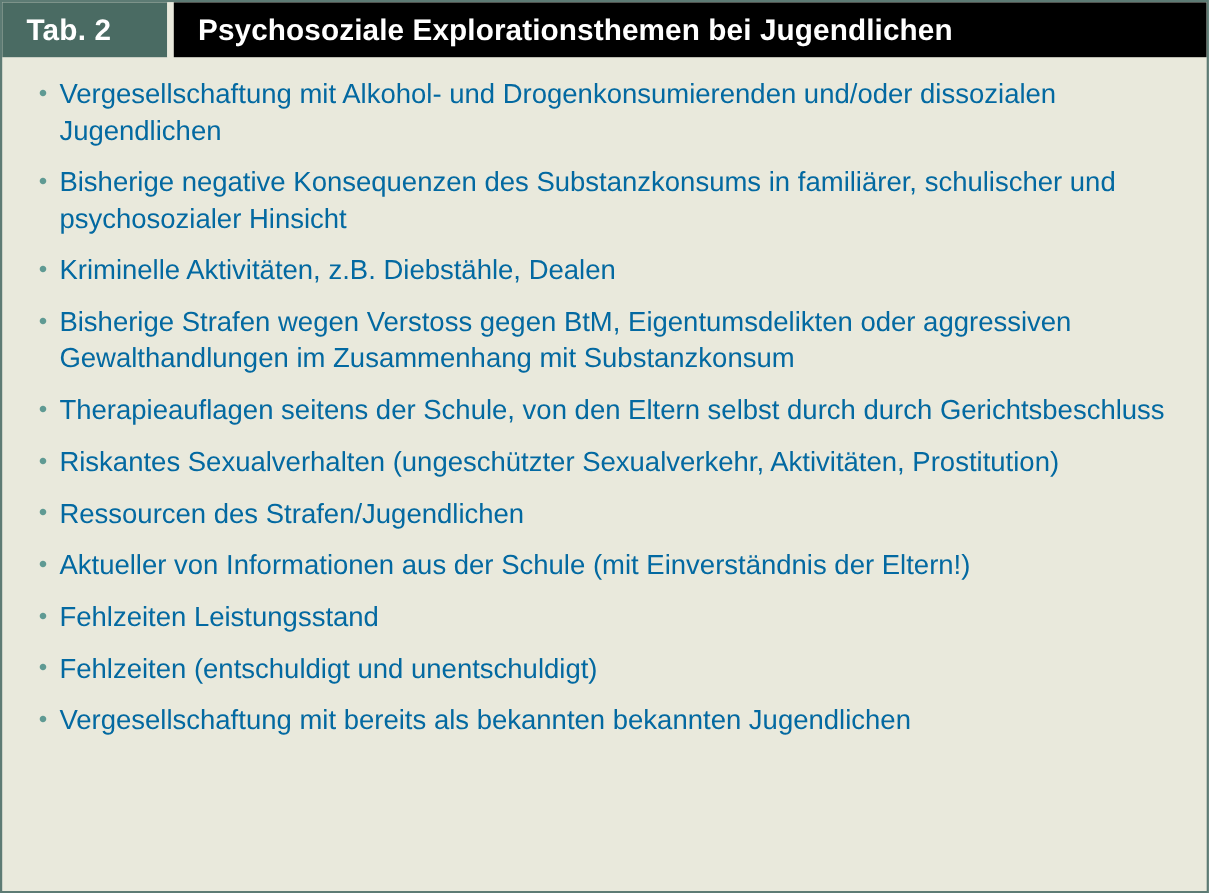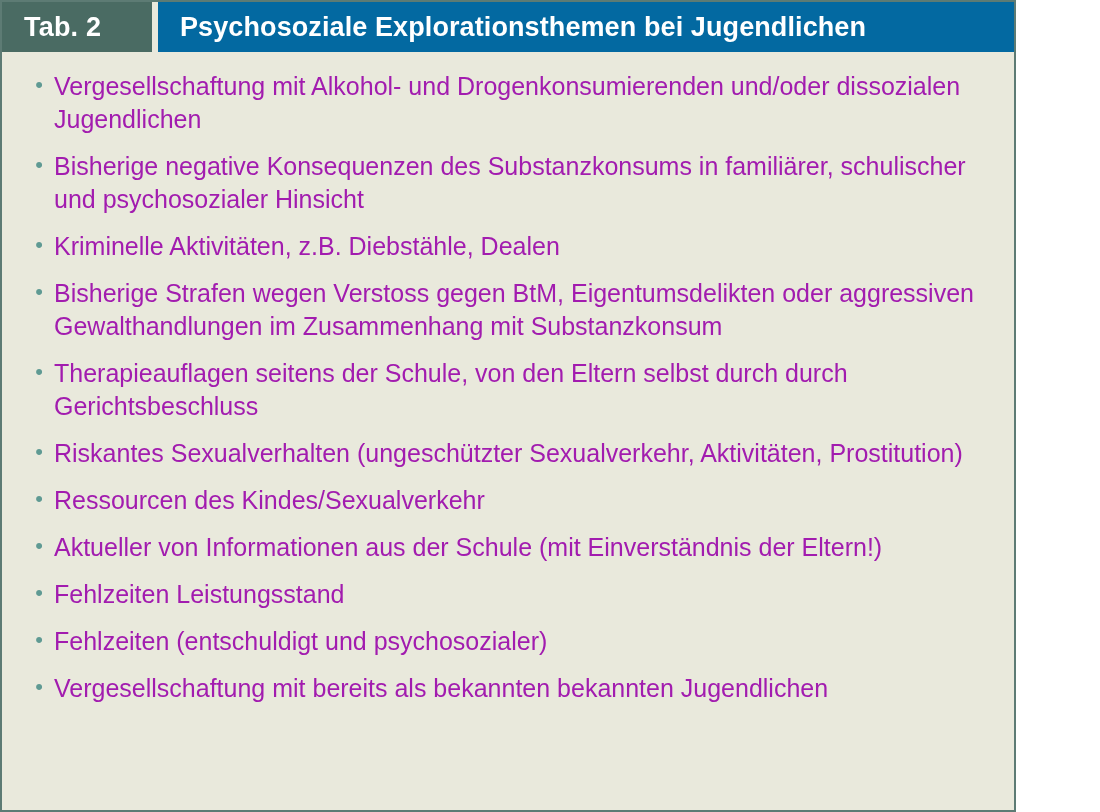--- a/index.html
+++ b/index.html
@@ -6,21 +6,21 @@
     margin: 0;
     padding: 0;
   }
   body {
     width: 1100px;
     height: 812px;
     font-family: "Liberation Sans", sans-serif;
     background: #ffffff;
   }
   .table-box {
-    width: 1016px;
+    width: 1099px;
     height: 812px;
     box-sizing: border-box;
     background: #e9e9dc;
     border: 2px solid #5d7b74;
     display: flex;
     flex-direction: column;
     overflow: hidden;
   }
   .table-header {
     display: flex;
@@ -38,21 +38,21 @@
     box-sizing: border-box;
     min-width: 150px;
     letter-spacing: 0.2px;
   }
   .header-divider {
     width: 6px;
     background: #e9e9dc;
     flex: 0 0 auto;
   }
   .header-title {
-    background: #0369a1;
+    background: #000000;
     color: #ffffff;
     font-size: 27px;
     font-weight: bold;
     display: flex;
     align-items: center;
     padding: 0 18px 0 22px;
     box-sizing: border-box;
     flex: 1 1 auto;
     letter-spacing: 0.1px;
   }
@@ -69,21 +69,21 @@
   .bullet {
     color: #5f9a93;
     font-size: 22px;
     line-height: 30px;
     flex: 0 0 auto;
     width: 30px;
     text-align: center;
     user-select: none;
   }
   .item-text {
-    color: #a21caf;
+    color: #0369a1;
     font-size: 25px;
     line-height: 33px;
     flex: 1 1 auto;
     padding-right: 4px;
   }
 </style>
 </head>
 <body>
 
 <div class="table-box">
@@ -121,36 +121,36 @@
       <span class="item-text">Therapieauflagen seitens der Schule, von den Eltern selbst durch durch Gerichtsbeschluss</span>
     </div>
 
     <div class="list-item">
       <span class="bullet">•</span>
       <span class="item-text">Riskantes Sexualverhalten (ungeschützter Sexualverkehr, Aktivitäten, Prostitution)</span>
     </div>
 
     <div class="list-item">
       <span class="bullet">•</span>
-      <span class="item-text">Ressourcen des Kindes/Sexualverkehr</span>
+      <span class="item-text">Ressourcen des Strafen/Jugendlichen</span>
     </div>
 
     <div class="list-item">
       <span class="bullet">•</span>
       <span class="item-text">Aktueller von Informationen aus der Schule (mit Einverständnis der Eltern!)</span>
     </div>
 
     <div class="list-item">
       <span class="bullet">•</span>
       <span class="item-text">Fehlzeiten Leistungsstand</span>
     </div>
 
     <div class="list-item">
       <span class="bullet">•</span>
-      <span class="item-text">Fehlzeiten (entschuldigt und psychosozialer)</span>
+      <span class="item-text">Fehlzeiten (entschuldigt und unentschuldigt)</span>
     </div>
 
     <div class="list-item">
       <span class="bullet">•</span>
       <span class="item-text">Vergesellschaftung mit bereits als bekannten bekannten Jugendlichen</span>
     </div>
 
   </div>
 </div>
 

